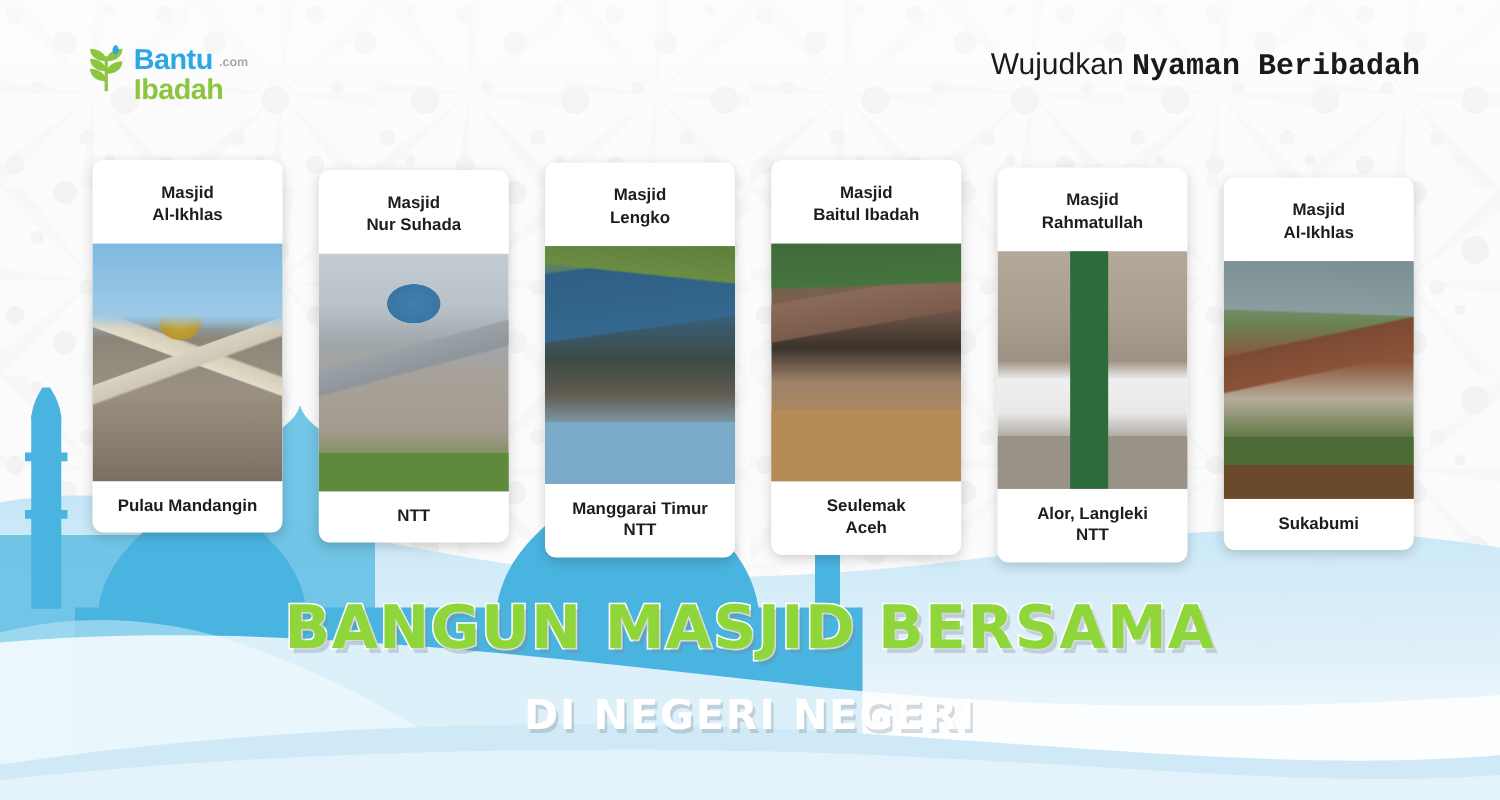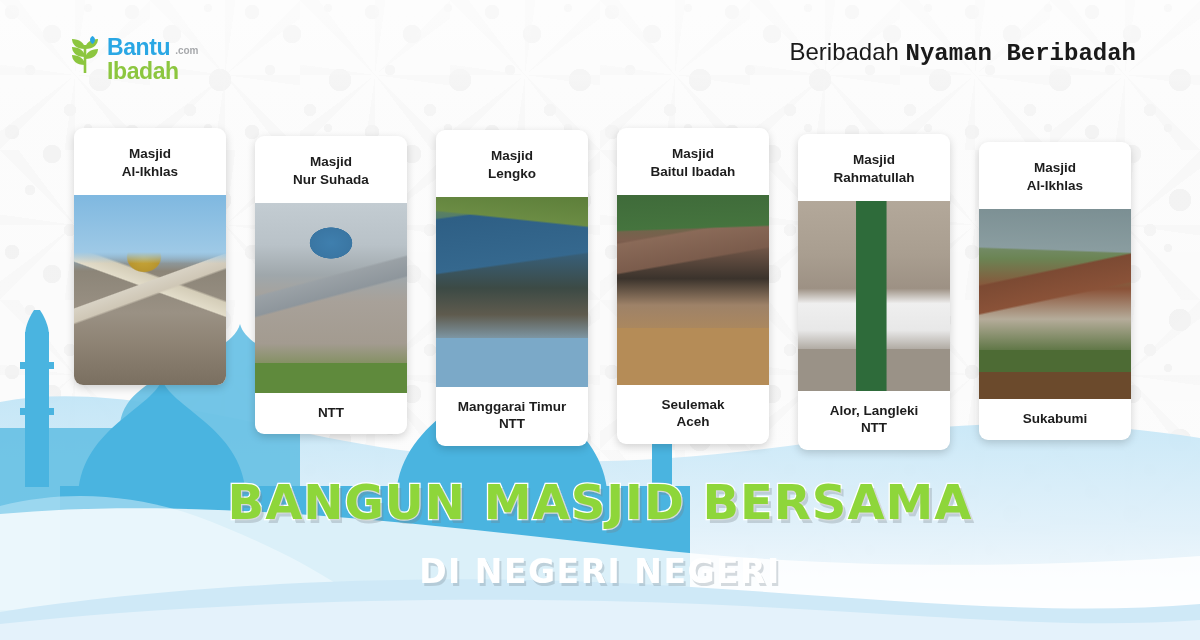--- a/index.html
+++ b/index.html
@@ -177,35 +177,36 @@
             <span class="bb-com">.com</span>
           </div>
           <div class="bb-bersama">Ibadah</div>
         </div>
       </div>
 
     </div>
 
     <div class="headline">
       <div>
-        <span>Beribadah </span><b>Nyaman Beribadah</b>
+        <span>Wujudkan </span><b>Nyaman Beribadah</b>
       </div>
     </div>
   </div>
 
   <div class="cards">
 
     <div class="card card-1" style="left:74px;">
       <div class="card-title">Masjid<br>Al-Ikhlas</div>
       <div class="card-photo" style="background-image:
              linear-gradient(180deg,#7fb8e0 0%,#9ec9e6 30%,transparent 36%),
              radial-gradient(ellipse 34px 30px at 70px 62px,#c9a93c 0%,#b8952e 48%,transparent 52%),
              linear-gradient(160deg,transparent 46%,#d8d2c4 46.5%,#cfc7b6 52%,transparent 53%),
              linear-gradient(20deg,transparent 50%,#e2dcc9 50.6%,#d4cdb8 56%,transparent 57%),
              linear-gradient(180deg,#a7cbe4 0%,#8fb9d8 28%,#8c8578 40%,#9a9184 62%,#8e8374 78%,#7a6f60 100%);"></div>
+      <div class="card-loc">Pulau Mandangin</div>
     </div>
 
     <div class="card card-2" style="left:255px;">
       <div class="card-title">Masjid<br>Nur Suhada</div>
       <div class="card-photo" style="background-image:
              radial-gradient(ellipse 30px 22px at 76px 40px,#3f7fae 0%,#3a76a3 70%,transparent 72%),
              linear-gradient(165deg,transparent 40%,#9aa1a6 41%,#8e969c 49%,transparent 50%),
              linear-gradient(0deg,#5f8a3c 0 16%,transparent 16%),
              linear-gradient(180deg,#c3ccd2 0%,#b9c2c8 22%,#9fa7ab 38%,#a8a199 52%,#a39b90 74%,#7b8d55 88%,#5f8a3c 100%);"></div>
       <div class="card-loc">NTT</div>

